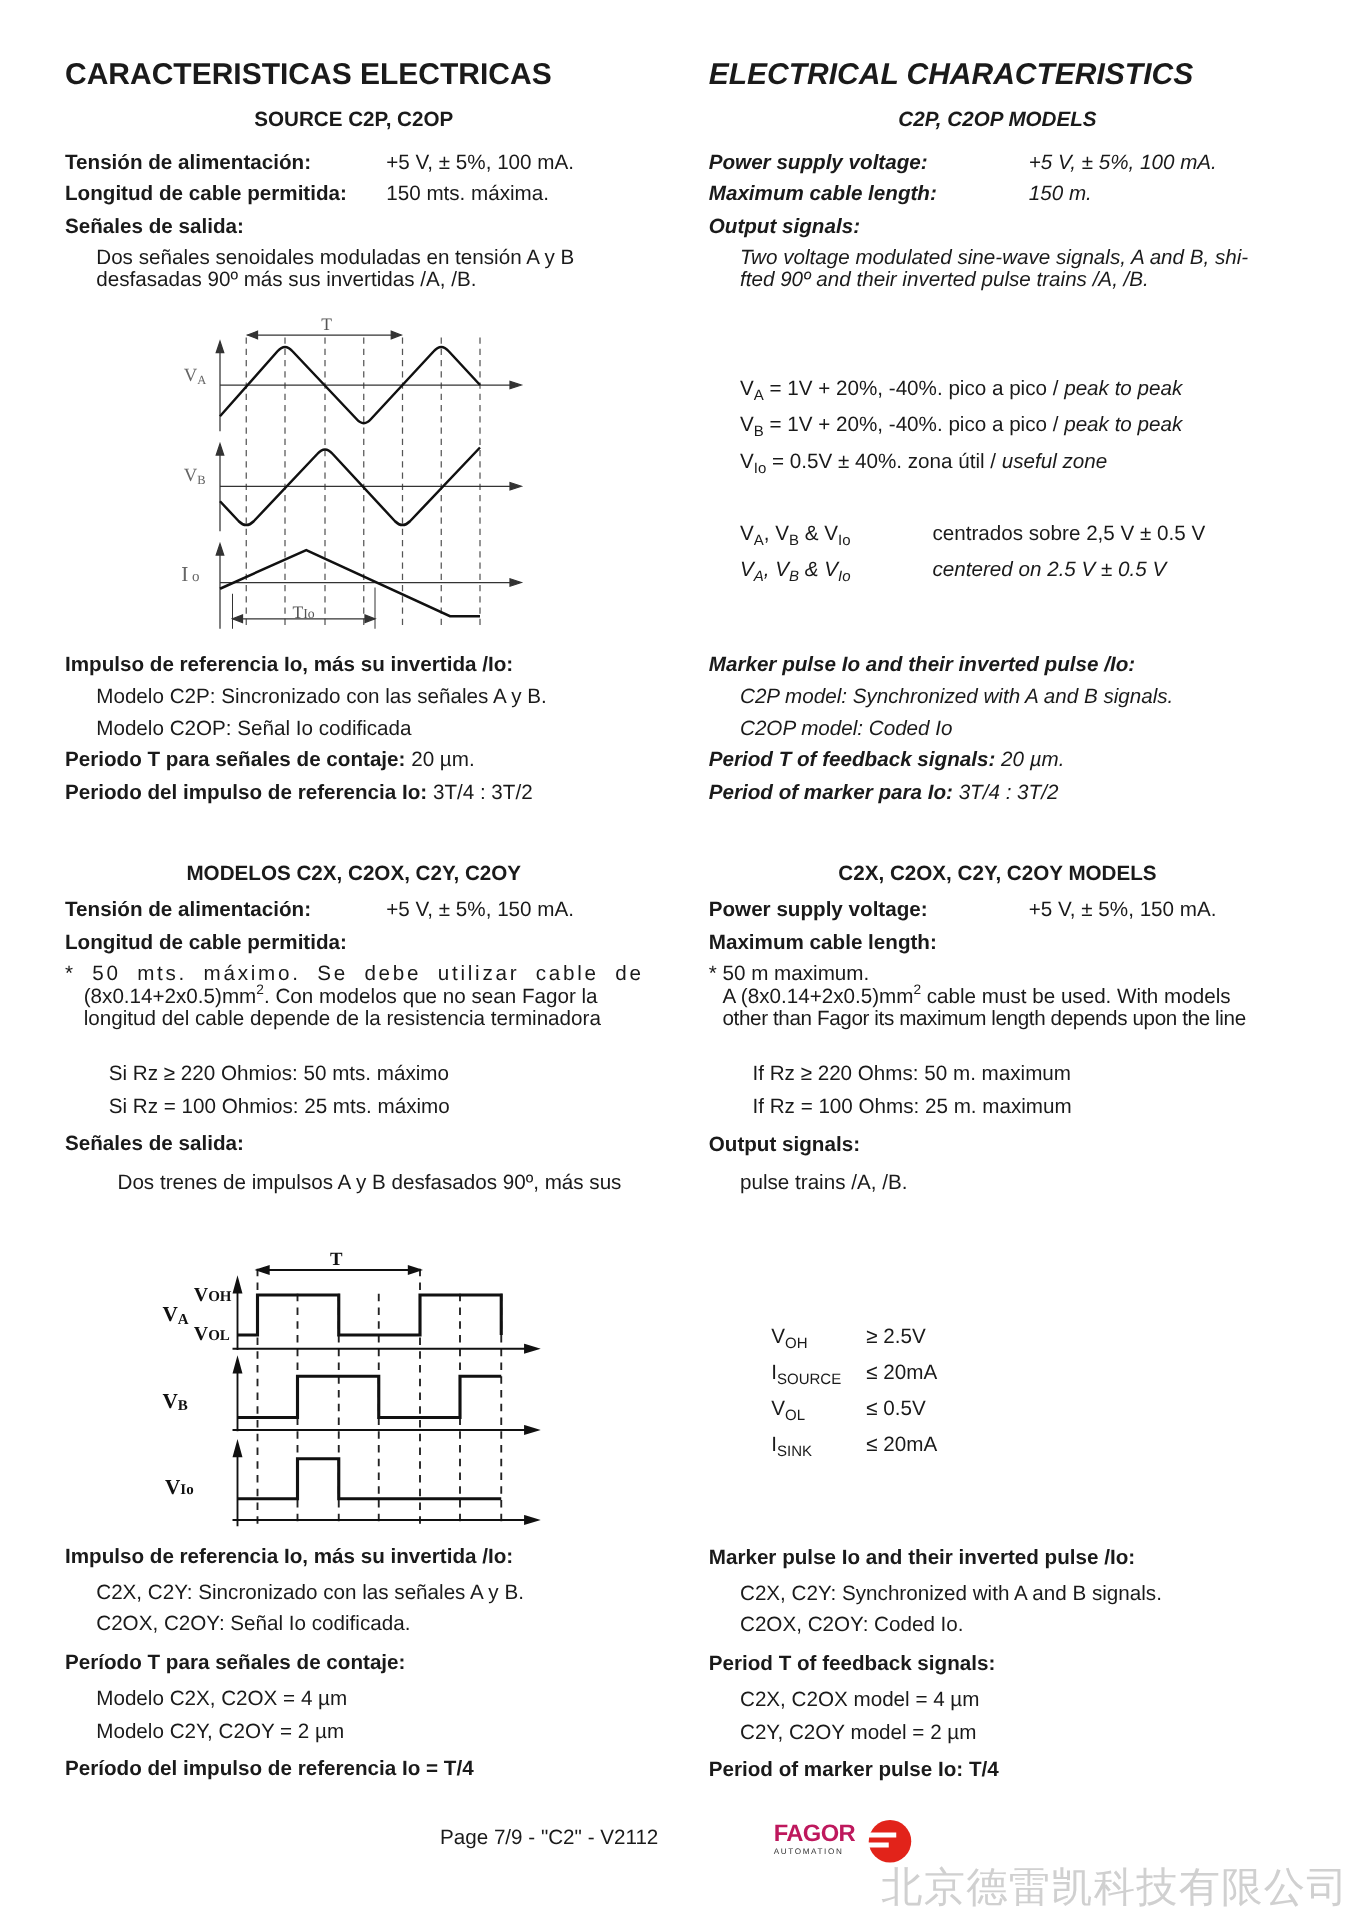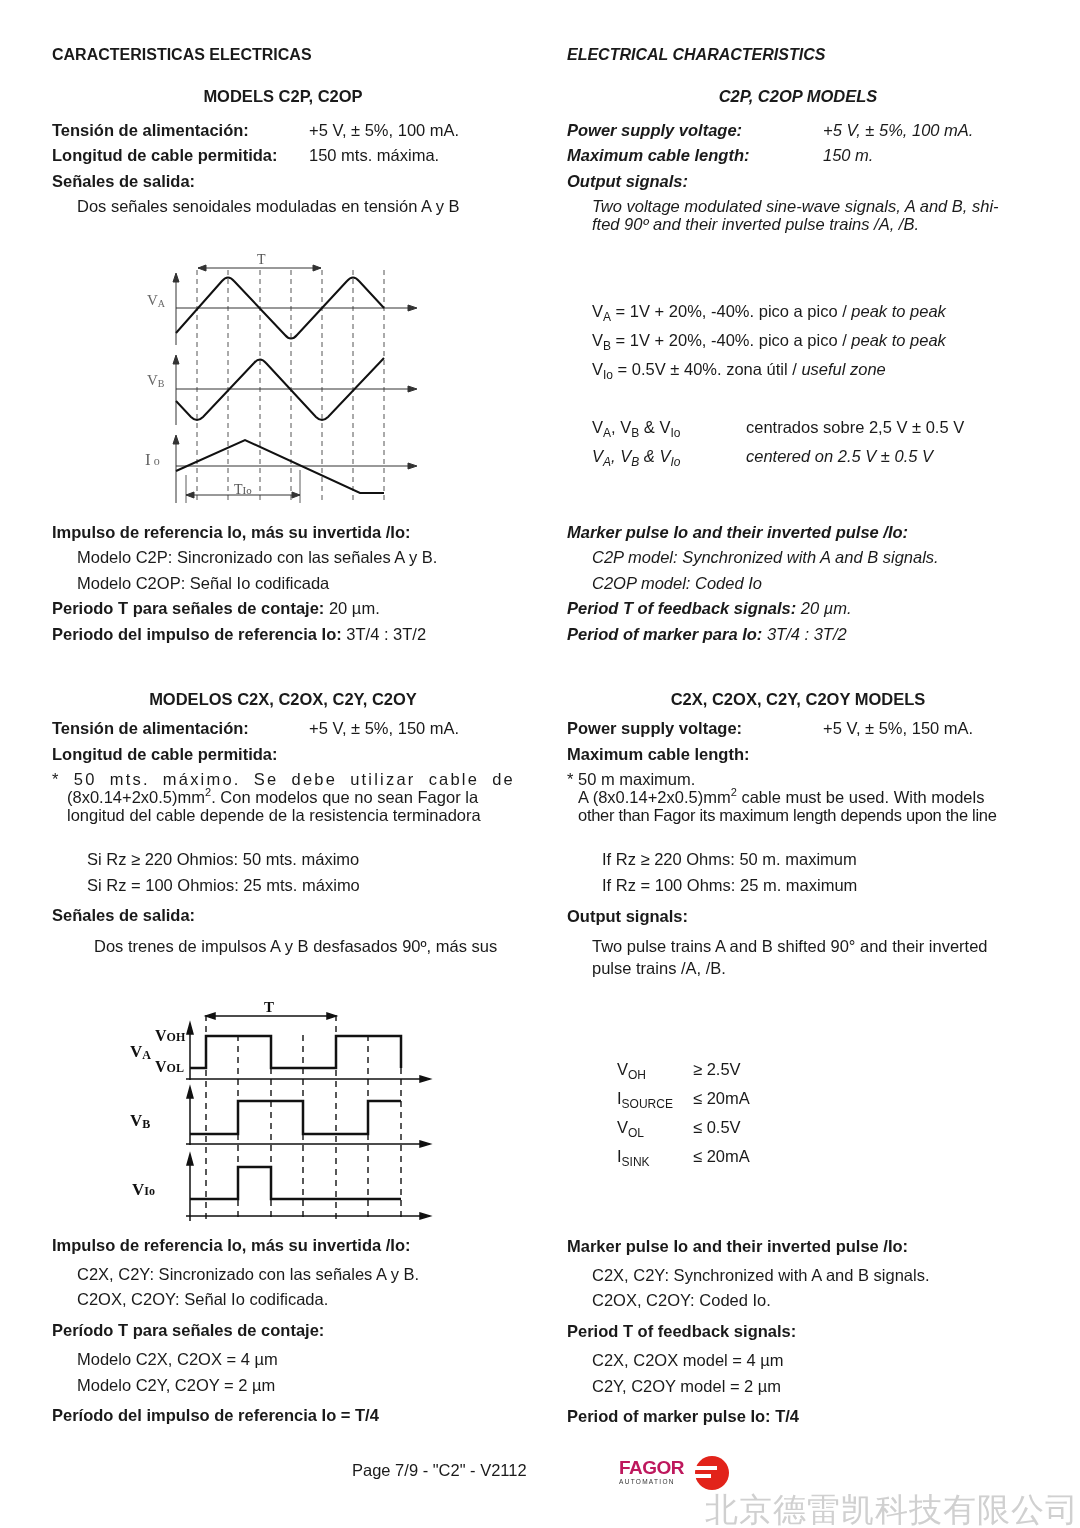--- a/index.html
+++ b/index.html
@@ -1,41 +1,42 @@
 <!DOCTYPE html>
 <html><head>
 <meta charset="utf-8">
 <style>
   html,body{margin:0;padding:0;background:#fff;}
   body{width:1080px;height:1528px;position:relative;overflow:hidden;font-family:"Liberation Sans",sans-serif;color:#1a1a1a;}
   .abs{position:absolute;}
-  .h1{font-size:16px;font-weight:bold;}
+  .h1{font-size:24px;font-weight:bold;}
   .h2{font-size:16.5px;font-weight:bold;}
   .t{font-size:16.5px;line-height:19px;}
   .b{font-weight:bold;}
   .i{font-style:italic;}
   sub{font-size:12px;vertical-align:-4px;line-height:0;}
   sup{font-size:11px;vertical-align:7px;line-height:0;}
   .justify{text-align:justify;text-align-last:justify;}
   .para{font-size:16.5px;line-height:18px;}
   svg text{font-family:"Liberation Serif",serif;}
 </style>
 </head>
 <body>
 
 <div class="abs h1" style="left:52px;top:46px;">CARACTERISTICAS ELECTRICAS</div>
-<div class="abs h2" style="left:52px;width:462px;text-align:center;top:87px;">MODELS C2P, C2OP</div>
+<div class="abs h2" style="left:52px;width:462px;text-align:center;top:87px;">SOURCE C2P, C2OP</div>
 
 <div class="abs t b" style="left:52px;top:121px;">Tensión de alimentación:</div>
 <div class="abs t" style="left:309px;top:121px;">+5 V, ± 5%, 100 mA.</div>
 <div class="abs t b" style="left:52px;top:146px;">Longitud de cable permitida:</div>
 <div class="abs t" style="left:309px;top:146px;">150 mts. máxima.</div>
 <div class="abs t b" style="left:52px;top:172px;">Señales de salida:</div>
 <div class="abs para" style="left:77px;top:197px;">
   <div>Dos señales senoidales moduladas en tensión A y B</div>
+  <div>desfasadas 90º más sus invertidas /A, /B.</div>
 </div>
 
 <svg class="abs" style="left:130px;top:245px;" width="300" height="260" viewBox="0 0 300 260">
   <g stroke="#555" stroke-width="1" stroke-dasharray="5,4" fill="none">
     <line x1="67" y1="25" x2="67" y2="258"></line>
     <line x1="98" y1="25" x2="98" y2="258"></line>
     <line x1="130" y1="25" x2="130" y2="258"></line>
     <line x1="161" y1="25" x2="161" y2="258"></line>
     <line x1="192" y1="25" x2="192" y2="258"></line>
     <line x1="223" y1="25" x2="223" y2="258"></line>
@@ -183,21 +184,20 @@
 <div class="abs t b" style="left:567px;top:745px;">Maximum cable length:</div>
 <div class="abs para" style="left:567px;top:770px;width:463px;">
   <div>* 50 m maximum.</div>
   <div style="padding-left:11px;"><span>A (8x0.14+2x0.5)mm</span><sup>2</sup><span> cable must be used. With models</span></div>
   <div style="padding-left:11px;letter-spacing:-0.3px;">other than Fagor its maximum length depends upon the line</div>
 </div>
 <div class="abs t" style="left:602px;top:850px;">If Rz ≥ 220 Ohms: 50 m. maximum</div>
 <div class="abs t" style="left:602px;top:876px;">If Rz = 100 Ohms: 25 m. maximum</div>
 <div class="abs t b" style="left:567px;top:907px;">Output signals:</div>
 <div class="abs t" style="left:592px;top:935px;line-height:22px;">
-  <div>Two pulse trains A and B shifted 90° and their inverted</div>
   <div>pulse trains /A, /B.</div>
 </div>
 
 <div class="abs t" style="left:617px;top:1055px;line-height:29px;">
   <div><span style="display:inline-block;width:76px;"><span>V</span><sub>OH</sub></span><span>≥ 2.5V</span></div>
   <div><span style="display:inline-block;width:76px;"><span>I</span><sub>SOURCE</sub></span><span>≤ 20mA</span></div>
   <div><span style="display:inline-block;width:76px;"><span>V</span><sub>OL</sub></span><span>≤ 0.5V</span></div>
   <div><span style="display:inline-block;width:76px;"><span>I</span><sub>SINK</sub></span><span>≤ 20mA</span></div>
 </div>
 

